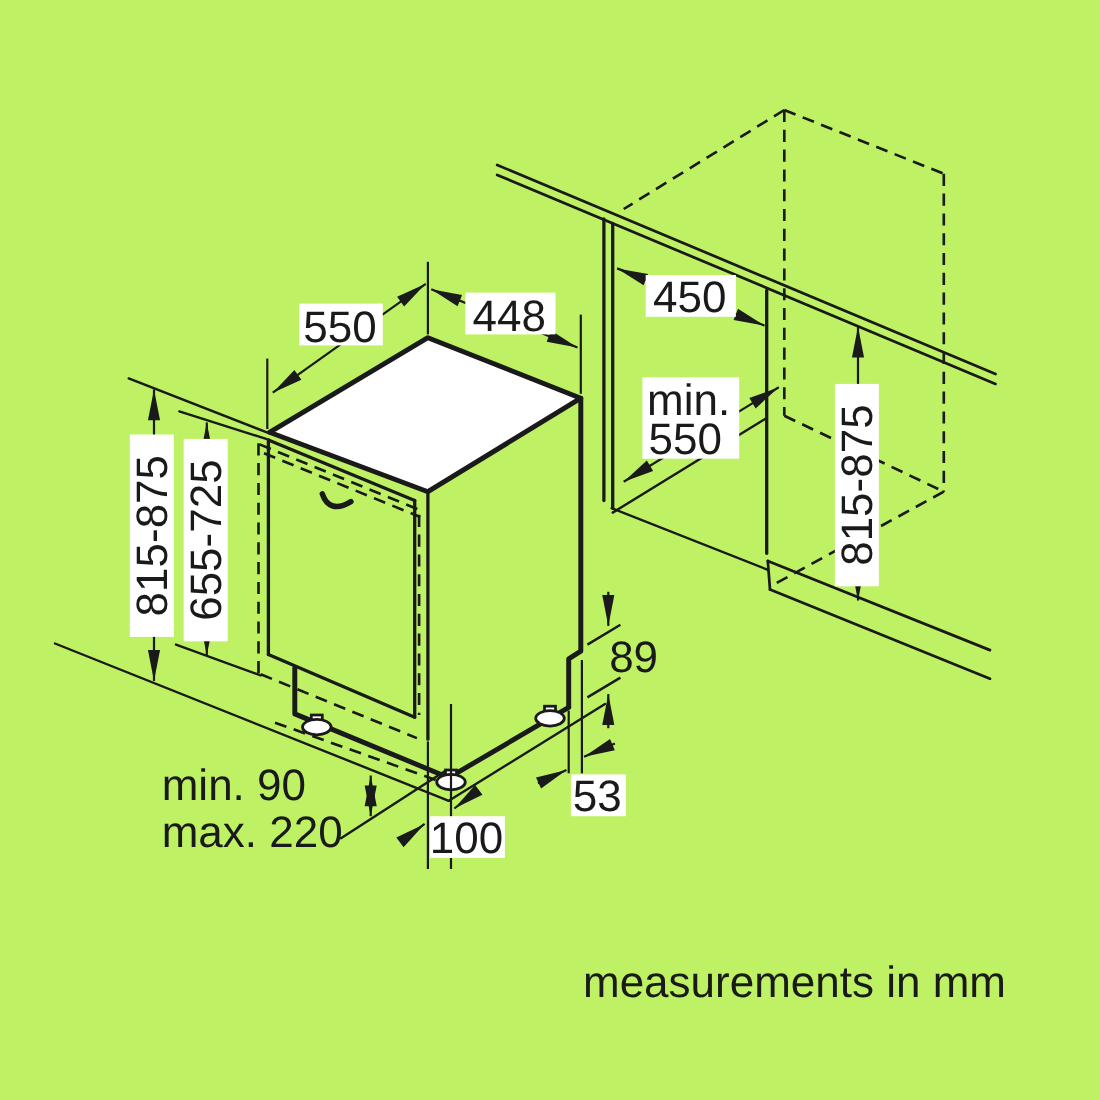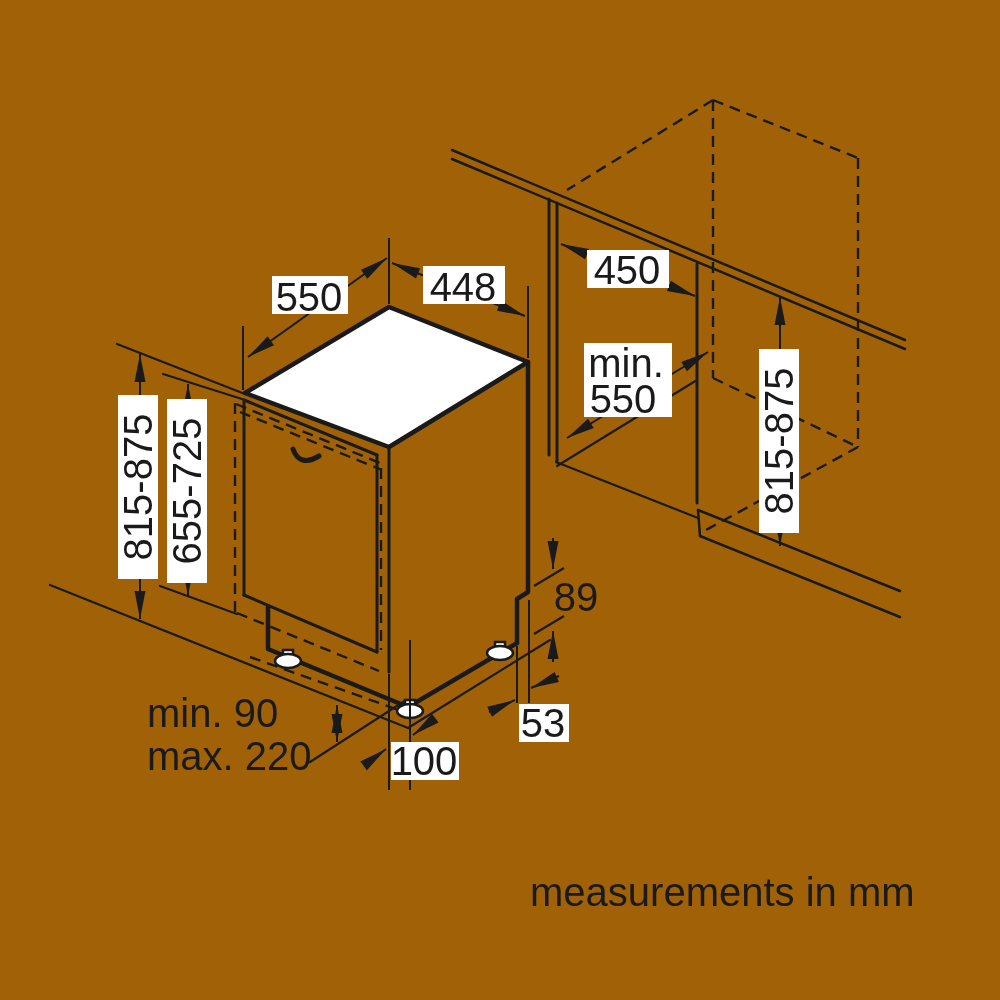--- a/index.html
+++ b/index.html
@@ -1,16 +1,16 @@
 <!DOCTYPE html>
 <html><head>
 <meta charset="utf-8">
 <style>
   html,body{margin:0;padding:0;background:#ffffff;}
-  .stage{width:1000px;height:1000px;position:relative;background:#a16207;overflow:hidden;}
+  .stage{width:1000px;height:1000px;position:relative;background:#bef264;overflow:hidden;}
   svg{display:block;}
   .lbl{font-family:"Liberation Sans",sans-serif;font-size:40px;fill:#1a1a1a;}
   .thick{stroke:#1a1a1a;stroke-width:4.5;fill:none;stroke-linecap:round;stroke-linejoin:round;}
   .facefill{fill:#ffffff;stroke:#1a1a1a;stroke-width:4.5;stroke-linejoin:round;}
   .med{stroke:#1a1a1a;stroke-width:3;fill:none;stroke-linecap:round;}
   .thin{stroke:#1a1a1a;stroke-width:2.2;fill:none;stroke-linecap:round;}
   .dash{stroke:#1a1a1a;stroke-width:2.4;fill:none;stroke-dasharray:11 7;stroke-linecap:butt;}
   .dim{stroke:#1a1a1a;stroke-width:2;fill:none;}
   .tick{stroke:#1a1a1a;stroke-width:2.2;fill:none;}
   .bg{fill:#ffffff;}

